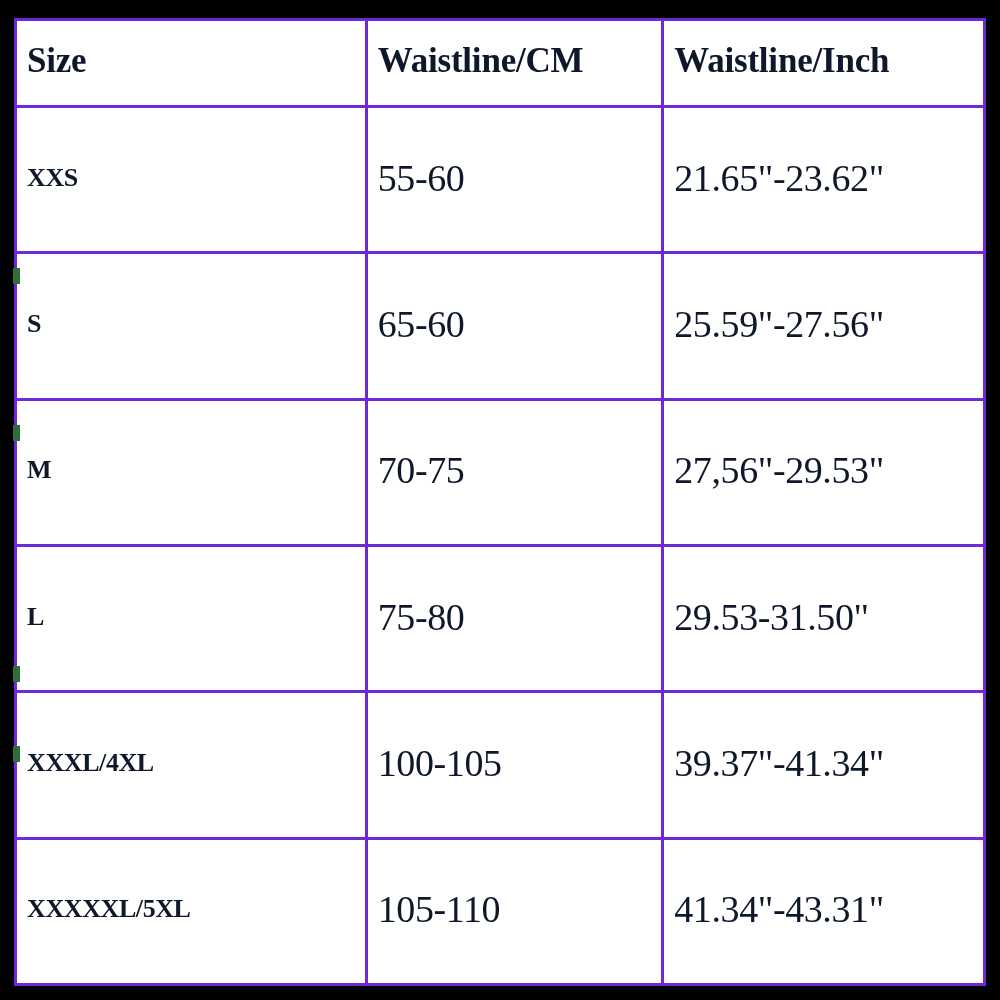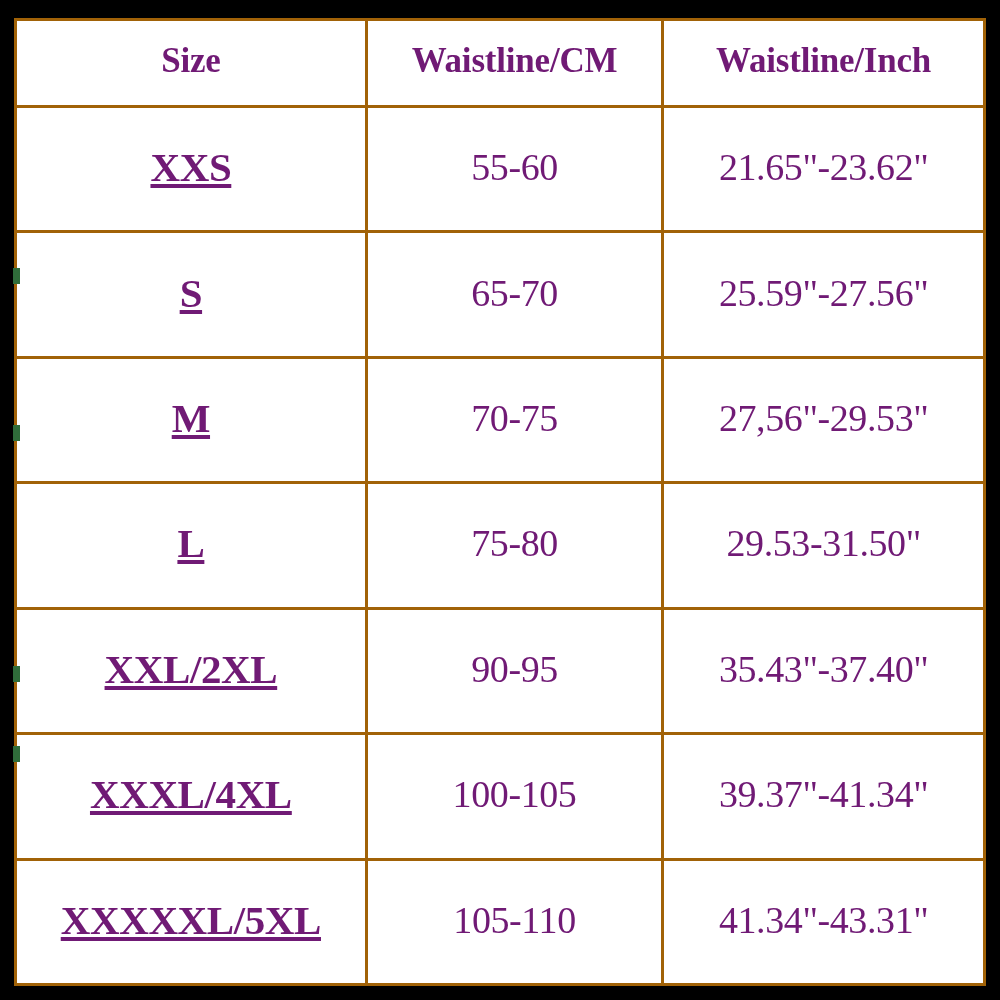--- a/index.html
+++ b/index.html
@@ -34,43 +34,42 @@
     border-collapse: collapse;
     table-layout: fixed;
     background: #ffffff;
   }
   table.size-chart col.c1 { width: 36.2%; }
   table.size-chart col.c2 { width: 30.6%; }
   table.size-chart col.c3 { width: 33.2%; }
 
   table.size-chart th,
   table.size-chart td {
-    border: 3px solid #a16207;
+    border: 3px solid #6d28d9;
     padding: 2px 10px 6px 10px;
-    text-align: center;
+    text-align: left;
     vertical-align: middle;
-    color: #701a75;
+    color: #0f172a;
     white-space: nowrap;
     overflow: hidden;
   }
   table.size-chart thead th {
     font-size: 35px;
     font-weight: bold;
     height: 76px;
     letter-spacing: -0.2px;
   }
   table.size-chart tbody td {
     height: 80px;
     font-size: 38px;
     letter-spacing: -0.4px;
   }
   table.size-chart tbody td.size-cell {
     font-weight: bold;
-    font-size: 41px;
-    text-decoration: underline;
+    font-size: 26px;
   }
   table.size-chart tbody td.num-cell {
     font-weight: normal;
     margin-left: 36px;
   }
   
   .edge-mark {
     position: absolute;
     left: 13px;
     width: 7px;
@@ -107,37 +106,32 @@
         </tr>
       </thead>
       <tbody>
         <tr>
           <td class="size-cell">XXS</td>
           <td class="num-cell">55-60</td>
           <td class="num-cell">21.65"-23.62"</td>
         </tr>
         <tr>
           <td class="size-cell">S</td>
-          <td class="num-cell">65-70</td>
+          <td class="num-cell">65-60</td>
           <td class="num-cell">25.59"-27.56"</td>
         </tr>
         <tr>
           <td class="size-cell">M</td>
           <td class="num-cell">70-75</td>
           <td class="num-cell">27,56"-29.53"</td>
         </tr>
         <tr>
           <td class="size-cell">L</td>
           <td class="num-cell">75-80</td>
           <td class="num-cell">29.53-31.50"</td>
-        </tr>
-        <tr>
-          <td class="size-cell">XXL/2XL</td>
-          <td class="num-cell">90-95</td>
-          <td class="num-cell">35.43"-37.40"</td>
         </tr>
         <tr>
           <td class="size-cell">XXXL/4XL</td>
           <td class="num-cell">100-105</td>
           <td class="num-cell">39.37"-41.34"</td>
         </tr>
         <tr>
           <td class="size-cell">XXXXXL/5XL</td>
           <td class="num-cell">105-110</td>
           <td class="num-cell">41.34"-43.31"</td>

